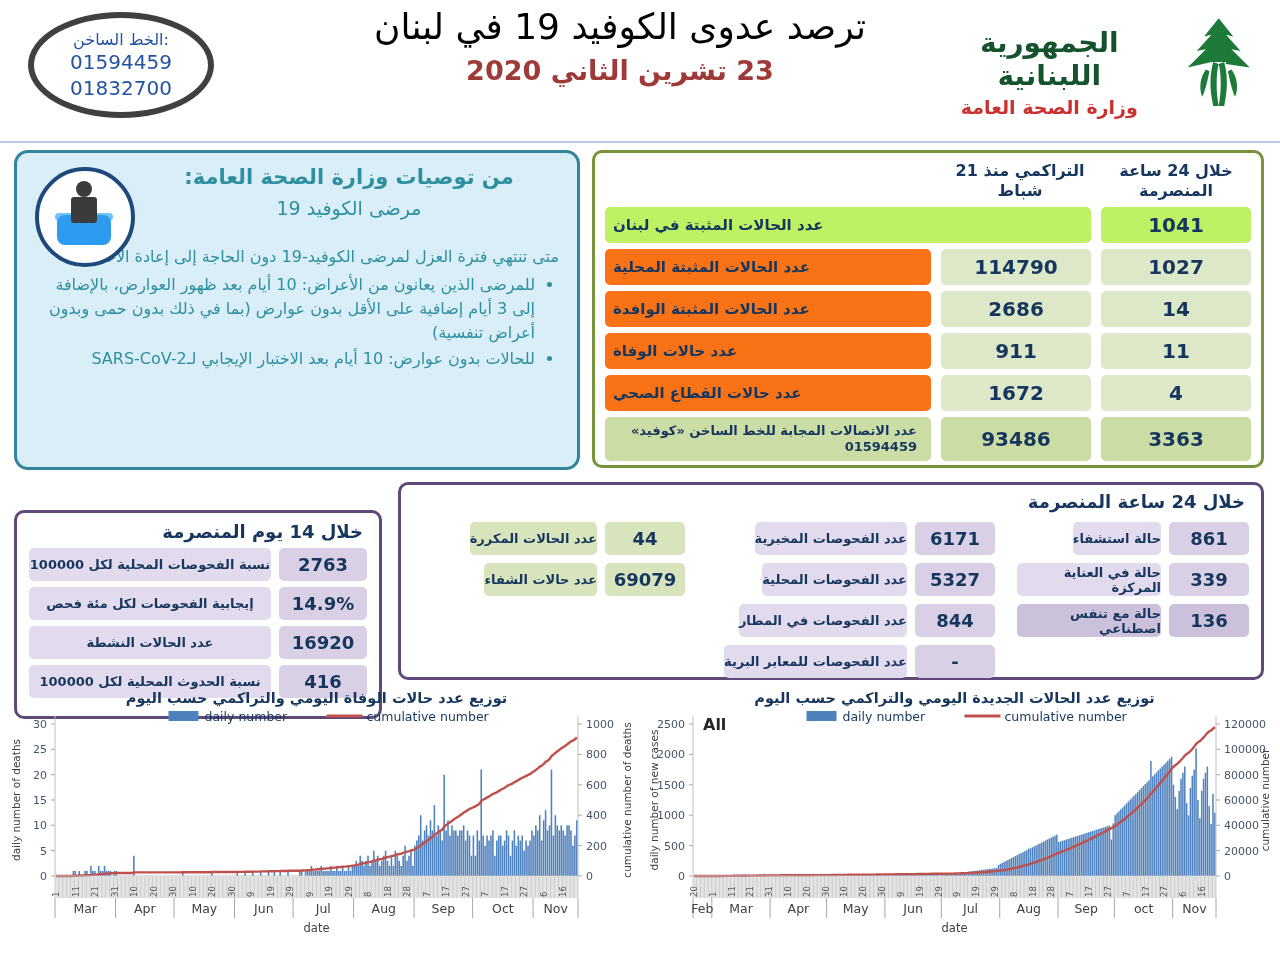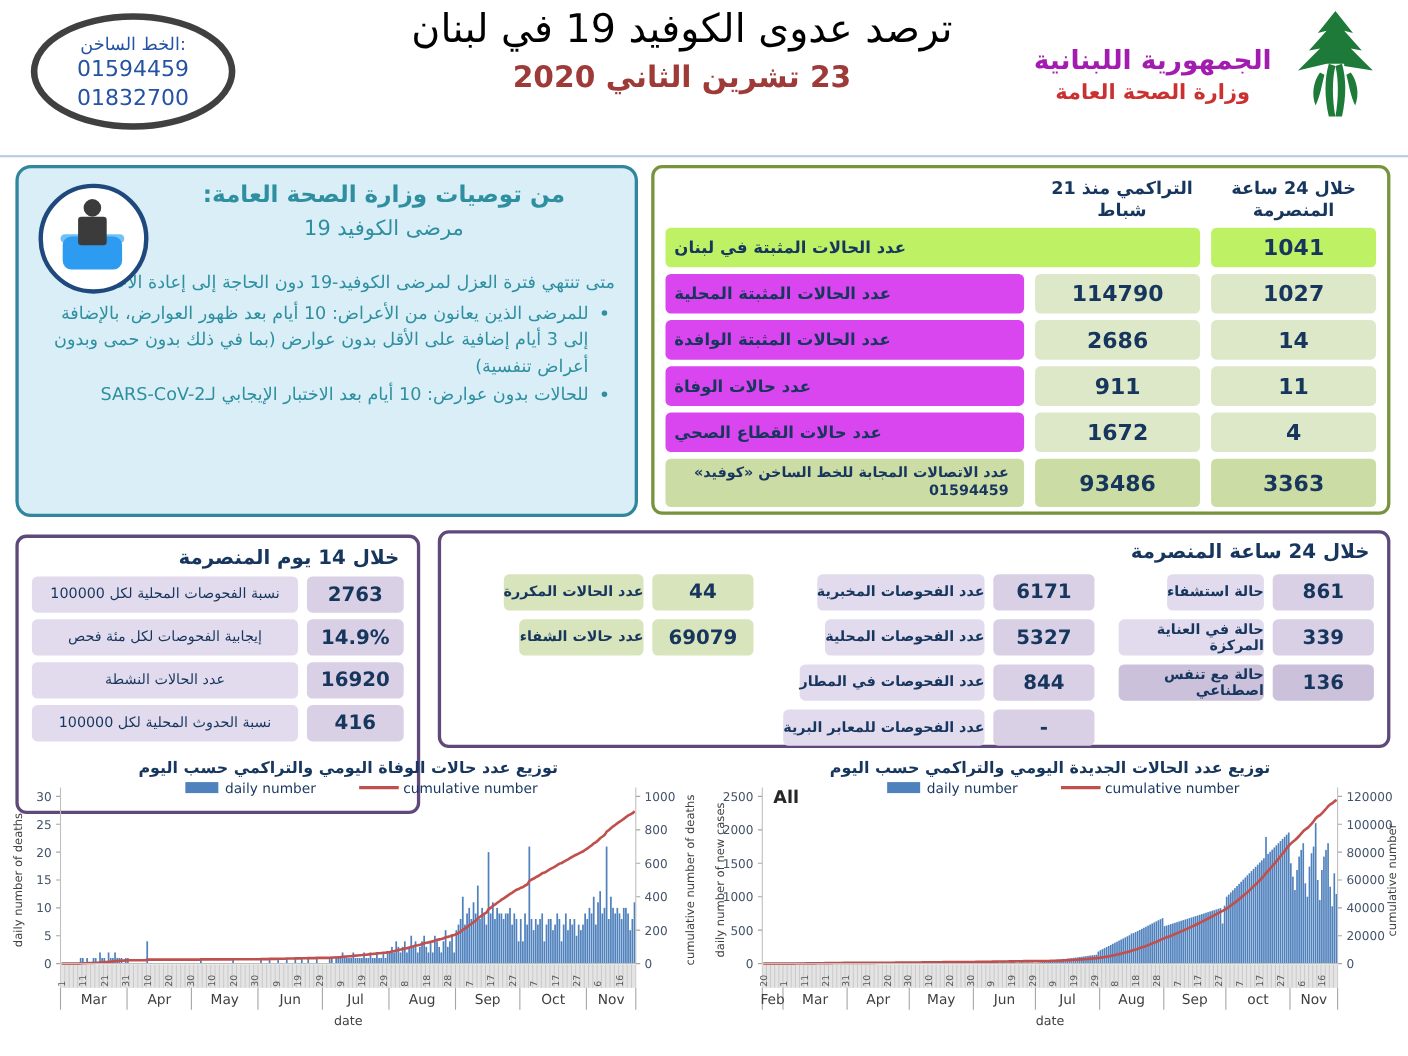--- a/index.html
+++ b/index.html
@@ -10,21 +10,21 @@
   
   .hotline{left:28px;top:12px;width:186px;height:106px;border:6px solid #404040;
            border-radius:50%;color:#2553A3;text-align:center;padding-top:12px;}
   .hotline .hl-label{font-size:16px;}
   .hotline .hl-num{font-size:20px;font-weight:500;line-height:1.3;}
   .title-area{left:280px;top:6px;width:680px;text-align:center;}
   .main-title{font-size:36px;color:#000;font-weight:500;direction:rtl;}
   .report-date{font-size:27px;font-weight:bold;color:#9E3A38;margin-top:8px;direction:rtl;}
   .ministry{right:16px;top:8px;width:330px;display:flex;align-items:center;justify-content:flex-end;gap:8px;}
   .ministry .mtxt{text-align:center;direction:rtl;margin-top:18px;}
-  .m1{color:#a21caf;font-weight:bold;font-size:24px;letter-spacing:1px;}
+  .m1{color:#14532d;font-weight:bold;font-size:28px;letter-spacing:1px;}
   .m2{color:#CB3130;font-weight:bold;font-size:19px;letter-spacing:1px;margin-top:4px;}
   .header-rule{left:0;top:141px;width:1280px;height:2px;background:#B8CCE4;}
 
   
   .reco{left:14px;top:150px;width:566px;height:320px;background:#D9EEF6;
         border:3px solid #31859C;border-radius:14px;padding:12px 18px;direction:rtl;}
   .iso-icon{position:absolute;left:18px;top:14px;width:92px;height:92px;background:#fff;
             border:4px solid #1F497D;border-radius:50%;}
   .reco-title{text-align:center;padding-left:104px;font-size:21px;font-weight:bold;color:#2E8FA0;}
   .reco-sub{text-align:center;padding-left:104px;font-size:19px;color:#2E8FA0;margin-top:8px;}
@@ -40,46 +40,46 @@
   .gt-header .sp{flex:1;}
   .gt-header .hcell{width:150px;}
   .gt-row{display:flex;gap:10px;margin:6px 0;height:36px;}
   .gt-row.tall{height:44px;}
   .cell{border-radius:5px;display:flex;align-items:center;justify-content:center;}
   .g-lbl{flex:1;justify-content:flex-end;padding:0 14px 0 8px;text-align:right;direction:rtl;
          font-size:15px;font-weight:600;}
   .g-lbl.small{font-size:13px;line-height:1.25;}
   .g-val{width:150px;font-size:20px;font-weight:bold;}
   .g-dark{background:#bef264;text-align:right;}
-  .g-light{background:#d946ef;}
+  .g-light{background:#f97316;}
   .g-vlight{background:#DCE8C8;}
   .g-mid{background:#CBDCA4;}
 
   
   .pbox{border:3px solid #5F497A;border-radius:10px;background:#fff;}
-  .p14{left:14px;top:486px;width:368px;height:254px;padding:8px 12px;}
+  .p14{left:14px;top:510px;width:368px;height:209px;padding:8px 12px;}
   .p-head{text-align:right;color:#17365D;font-weight:bold;font-size:18px;direction:rtl;
           margin:0 4px 6px 0;}
   .f-row{display:flex;gap:8px;margin:6px 0;height:33px;}
-  .f-lbl{flex:1;font-size:13px;font-weight:400;direction:rtl;}
+  .f-lbl{flex:1;font-size:13px;font-weight:700;direction:rtl;}
   .f-val{width:88px;font-size:18px;font-weight:bold;}
   .p-lbl{background:#E2DBED;}
   .p-val{background:#D9D0E6;}
   .p-dark{background:#CCC1DA;}
   .p-green{background:#D7E4BC;}
 
   .p24{left:398px;top:482px;width:866px;height:198px;padding:6px 12px;}
   .p24-grid{display:flex;gap:22px;margin-top:4px;}
   .p24 .grp{display:flex;flex-direction:column;align-items:flex-end;}
   .grp-green{width:272px;}
   .grp-mid{width:288px;}
   .grp-right{width:232px;}
   .s-row{display:flex;gap:8px;margin:4px 0;height:33px;}
   .s-lbl{flex:1;font-size:13px;font-weight:600;direction:rtl;}
-  .s-val{width:92px;font-size:18px;font-weight:bold;}
+  .s-val{width:80px;font-size:18px;font-weight:bold;}
 
   
   .chart{width:628px;height:268px;}
   .chart-left{left:8px;top:688px;}
   .chart-right{left:646px;top:688px;}
 
   
   .iso-head{position:absolute;left:37px;top:10px;width:16px;height:16px;border-radius:50%;background:#3B3B3B;}
   .iso-torso{position:absolute;left:32px;top:26px;width:26px;height:26px;background:#3B3B3B;border-radius:3px;}
   .iso-tub{position:absolute;left:18px;top:44px;width:54px;height:30px;background:#2D9BF0;border-radius:8px;}

